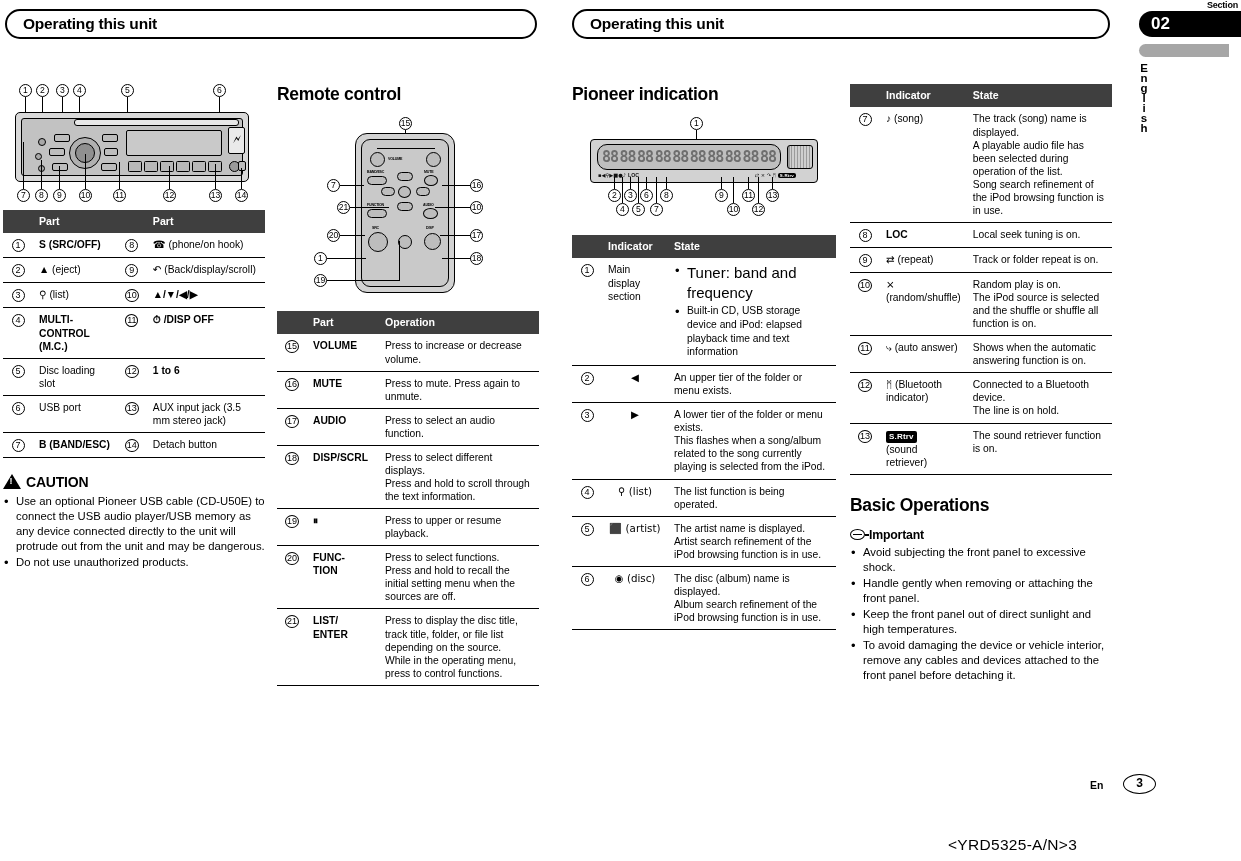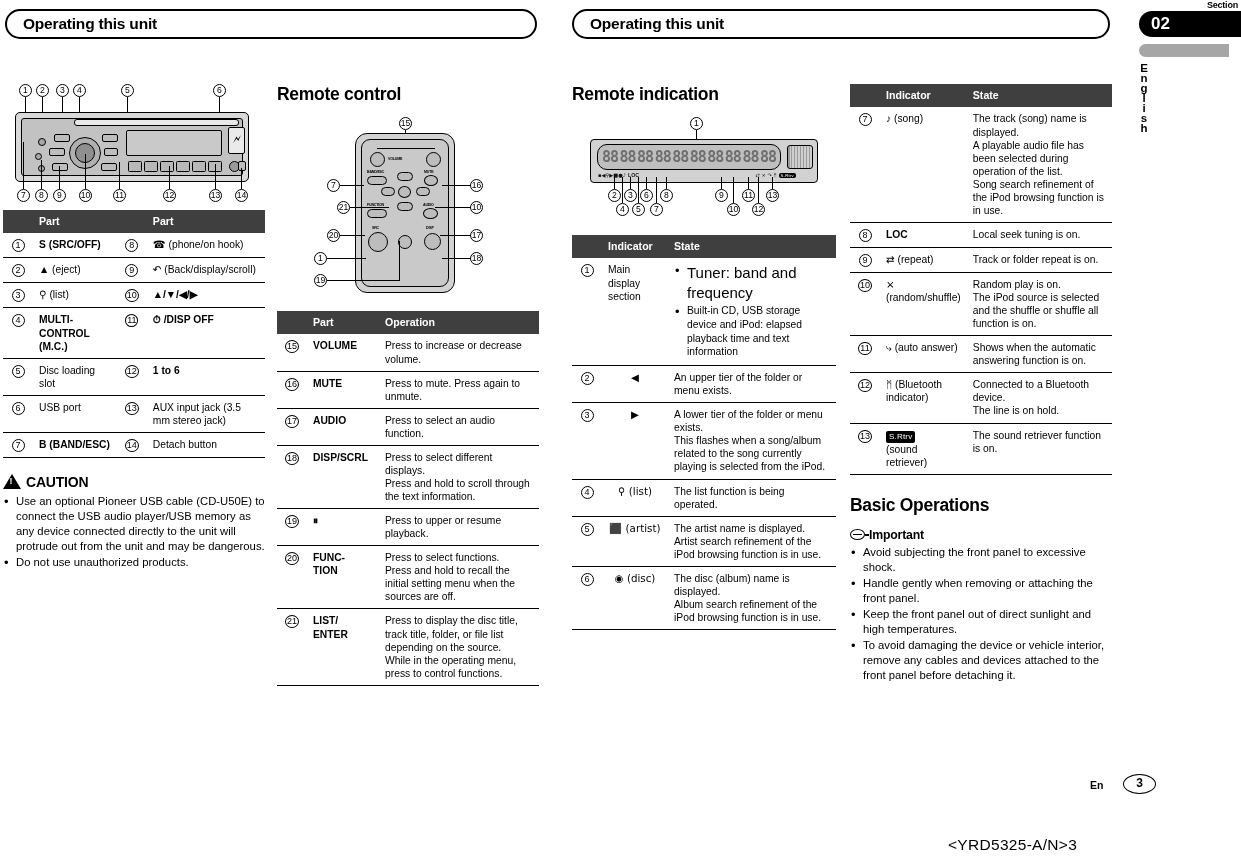--- a/index.html
+++ b/index.html
@@ -280,21 +280,21 @@
     font-size:12px;font-weight:bold;text-align:center;line-height:17px;
   }
   .footer-code{
     position:absolute; left:948px; top:836px;
     font-size:15.5px; letter-spacing:0.3px;
   }
 
   .sym { font-family:"DejaVu Sans", sans-serif; }
   .badge-srtv{
     display:inline-block; background:#000; color:#fff;
-    font-size:8px; font-weight:normal; padding:1px 3px; border-radius:2px;
+    font-size:8px; font-weight:bold; padding:1px 3px; border-radius:2px;
     letter-spacing:0.2px;
   }
 </style>
 </head>
 <body>
 
 <div class="page">
 
   <div class="run-head" id="run-head-left">
     <span class="rh-text">Operating this unit</span>
@@ -540,21 +540,21 @@
           <tr>
             <td class="num"><span class="cnum">21</span></td>
             <td class="mid b">LIST/<br>ENTER</td>
             <td>Press to display the disc title, track title, folder, or file list depending on the source.<br>While in the operating menu, press to control functions.</td>
           </tr>
         </tbody>
     </table>
   </div>
 
   <div class="col" id="col3">
-    <h2 class="sec-title">Remote indication</h2>
+    <h2 class="sec-title">Pioneer indication</h2>
 
     <div class="illus" id="disp-illus">
       <div class="cball" style="left:118px; top:0px;">1</div>
       <div class="lead" style="left:124px; top:13px; width:1px; height:20px;"></div>
 
       <div class="dp-body">
         <div class="dp-screen">
           <div class="dp-digits">
             <span>88</span>
               <span>88</span>

